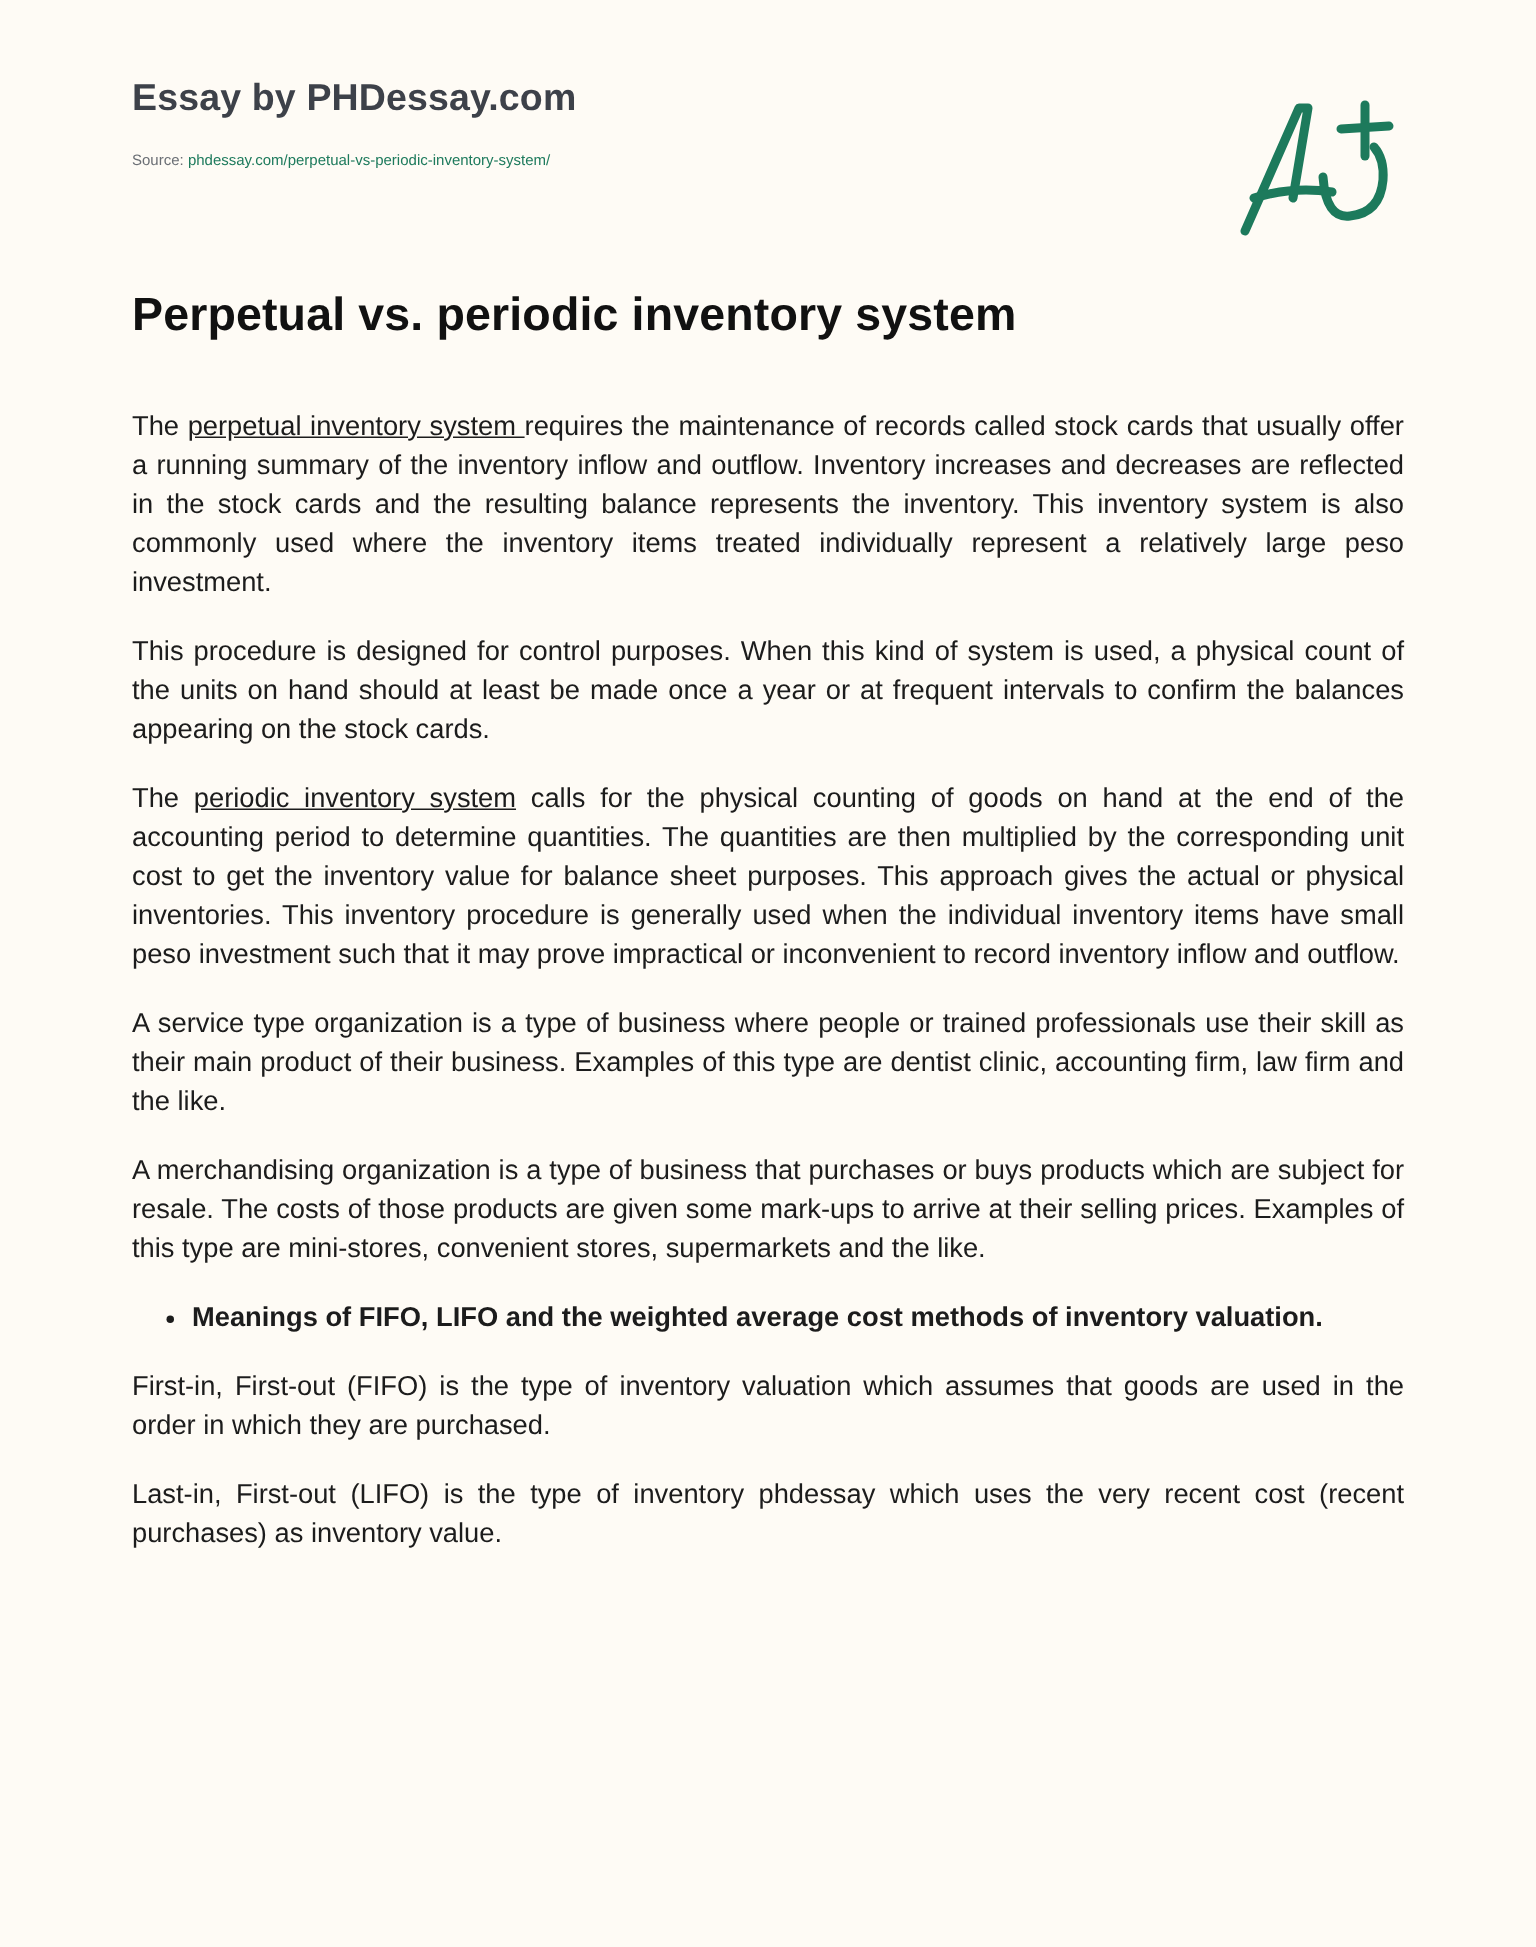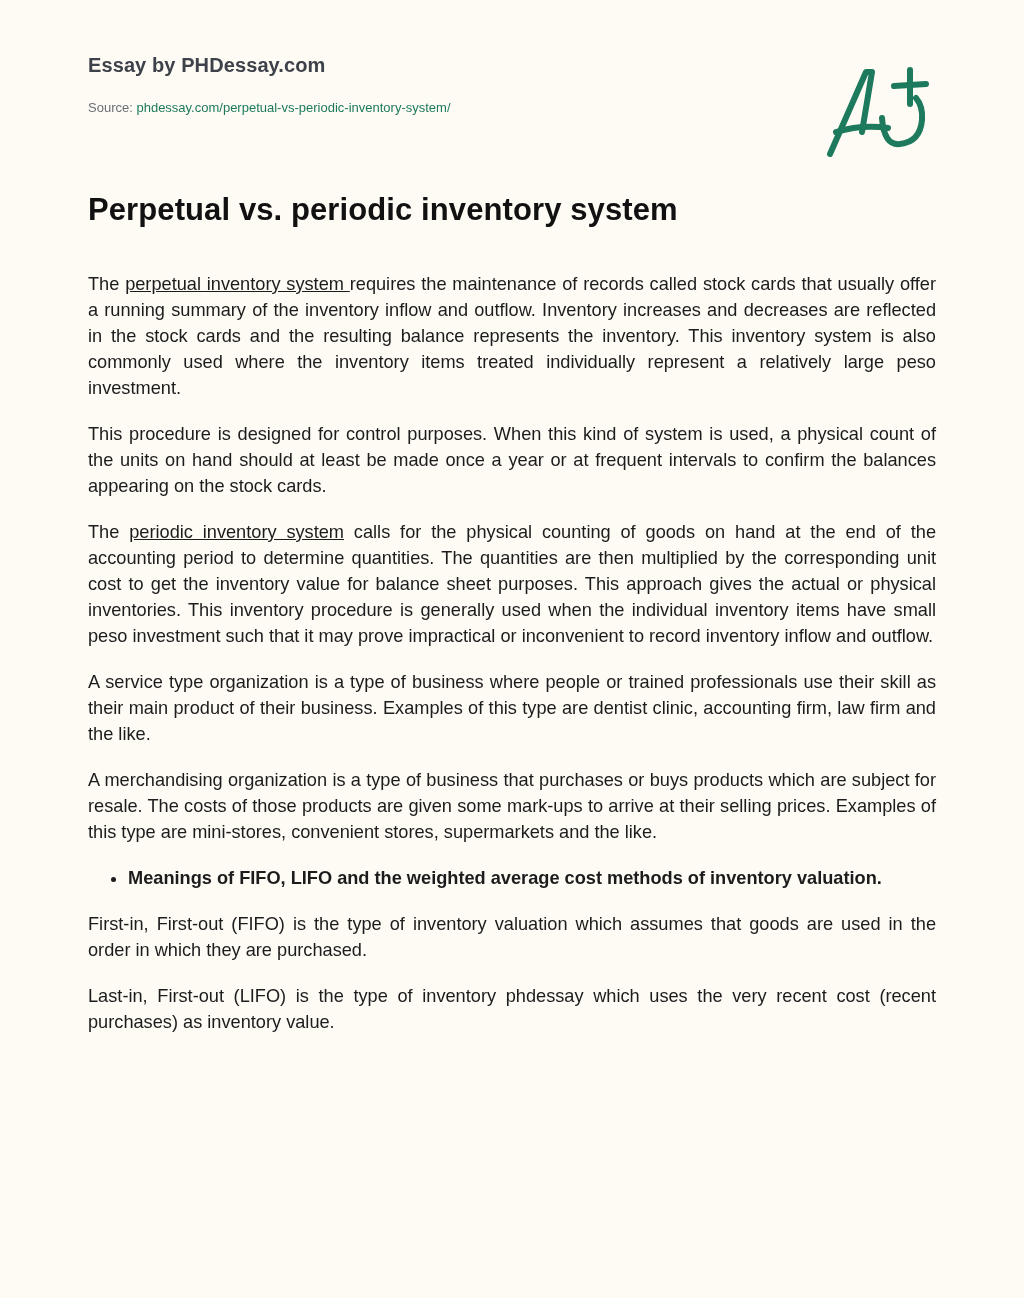--- a/index.html
+++ b/index.html
@@ -15,30 +15,30 @@
     font-family: "Liberation Sans", "DejaVu Sans", sans-serif;
     color: #1c1c1c;
   }
   .header {
     position: absolute;
     left: 88px;
     top: 48px;
     width: 700px;
   }
   .brand {
-    font-size: 20px;
+    font-size: 25px;
     font-weight: bold;
     color: #3d4149;
     letter-spacing: 0.1px;
     line-height: 34px;
     margin: 0;
   }
   .source {
     margin-top: 16px;
-    font-size: 13px;
+    font-size: 10px;
     line-height: 20px;
     color: #6b6f75;
   }
   .source a {
     color: #1d7a5c;
     text-decoration: none;
   }
   .logo {
     position: absolute;
     left: 822px;

